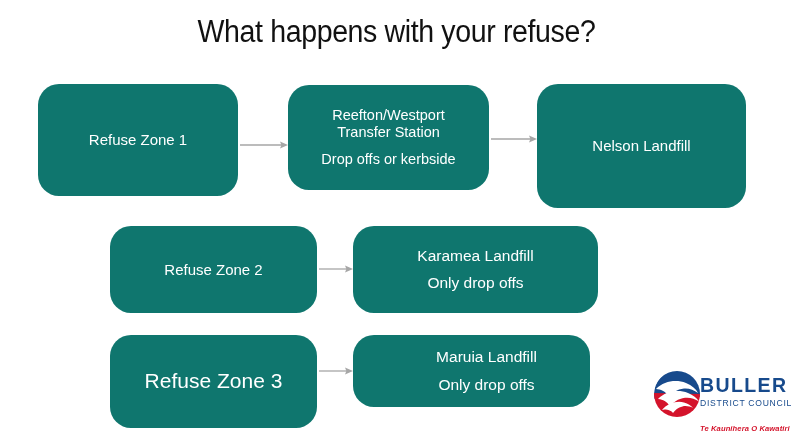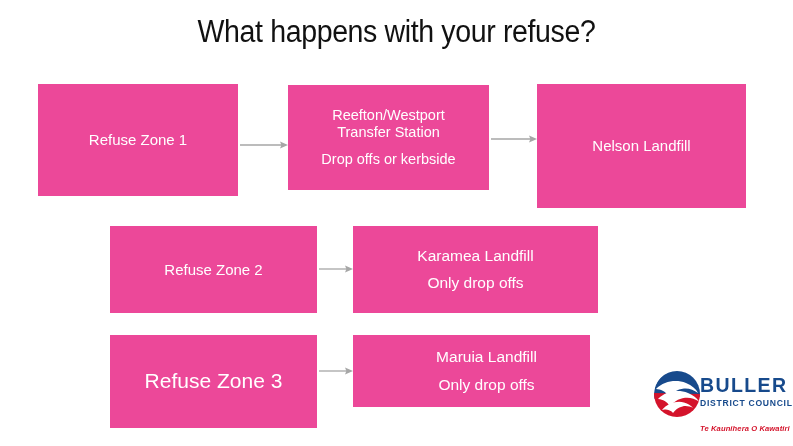--- a/index.html
+++ b/index.html
@@ -32,32 +32,33 @@
     color: #111111;
     letter-spacing: -0.4px;
     transform: scaleX(0.92);
     transform-origin: 50% 50%;
     white-space: nowrap;
   }
 
   
   .flow-box {
     position: absolute;
-    background: #ec4899;
+    background: #0f766e;
     color: #ffffff;
     display: flex;
     flex-direction: column;
     align-items: center;
     justify-content: center;
     text-align: center;
     font-family: "Liberation Sans", sans-serif;
     font-weight: 400;
     line-height: 1.18;
     box-sizing: border-box;
     padding: 2px 6px;
+    border-radius: 21px;
   }
   .flow-box .line {
     display: block;
     width: 100%;
   }
   .para-gap {
     margin-top: 9px;
   }
 
   
@@ -134,21 +135,21 @@
     font-size: 19.5px;
     font-weight: 700;
     color: #174a8c;
     letter-spacing: 1.4px;
     line-height: 1;
     white-space: nowrap;
   }
   #logo-council {
     font-family: "Liberation Sans", sans-serif;
     font-size: 8.6px;
-    font-weight: 700;
+    font-weight: 400;
     color: #174a8c;
     letter-spacing: 0.72px;
     line-height: 1;
     margin-top: 3px;
     white-space: nowrap;
   }
   #logo-maori {
     font-family: "Liberation Sans", sans-serif;
     font-size: 7.6px;
     font-weight: 700;

